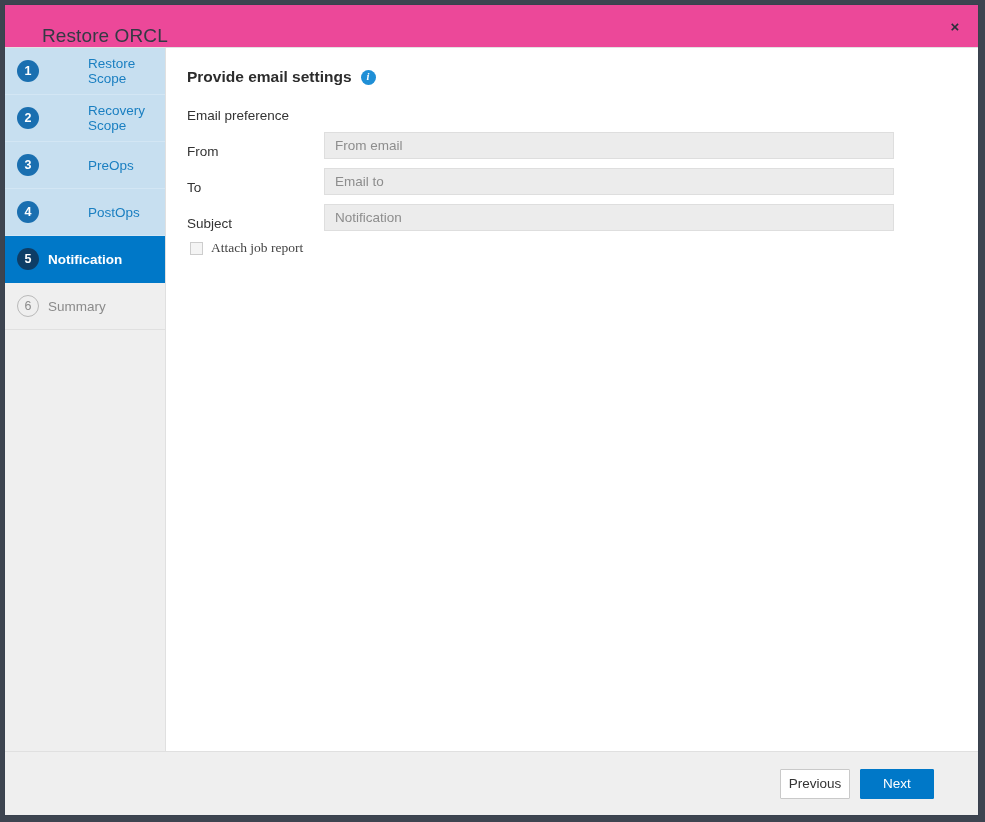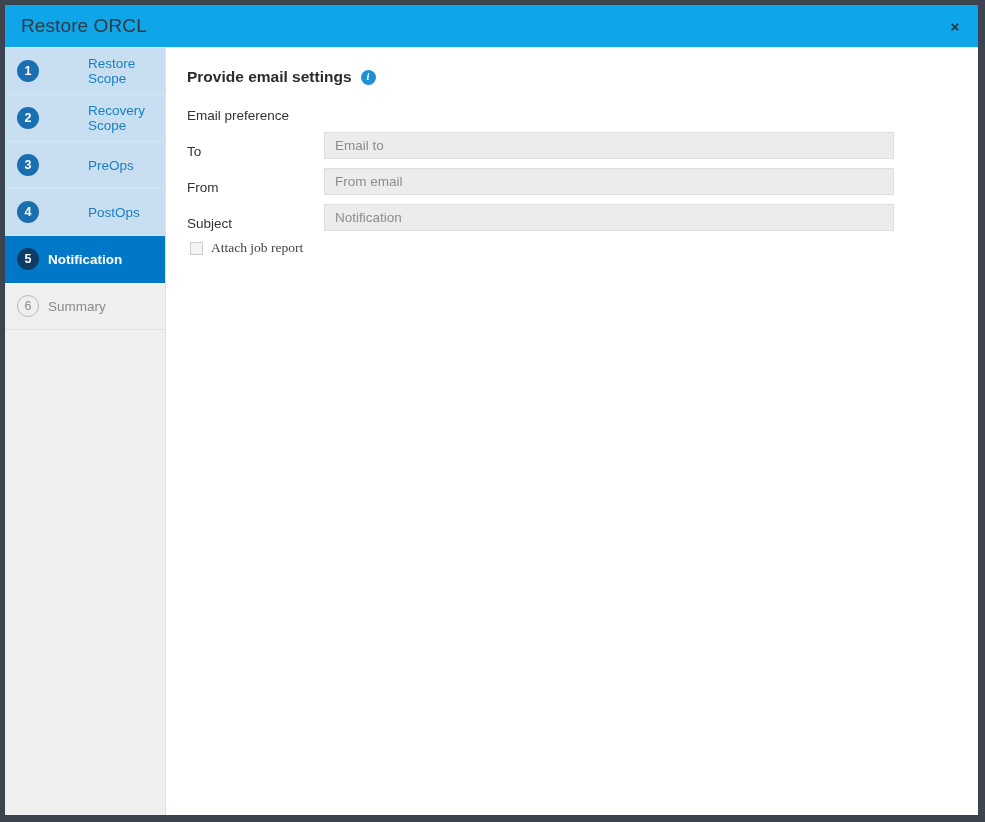--- a/index.html
+++ b/index.html
@@ -26,25 +26,26 @@
     border: 1px solid #39414e;
     box-sizing: border-box;
     display: flex;
     flex-direction: column;
   }
 
   
   .titlebar {
     height: 42px;
     min-height: 42px;
-    background: #0ea5e9;
+    background: #ec4899;
     border-bottom: 1px solid #e2e2e2;
     display: flex;
-    align-items: center;
+    align-items: flex-end;
     position: relative;
+    padding-left: 21px;
   }
   .title-text {
     font-size: 19px;
     color: #333a44;
     padding-left: 16px;
     letter-spacing: .1px;
   }
   .close-btn {
     position: absolute;
     right: 10px;
@@ -350,36 +351,40 @@
       <div class="section-head">
         <span class="section-title">Provide email settings</span>
         <span class="info-icon">i</span>
       </div>
 
       <div class="frow">
         <div class="flabel">Email preference</div>
       </div>
 
       <div class="frow">
+        <div class="flabel">From</div>
+        <input class="text-input" type="text" disabled="" placeholder="From email" style="">
+      </div>
+
+      <div class="frow">
         <div class="flabel">To</div>
         <input class="text-input" type="text" disabled="" placeholder="Email to" style="">
-      </div>
-
-      <div class="frow">
-        <div class="flabel">From</div>
-        <input class="text-input" type="text" disabled="" placeholder="From email" style="">
       </div>
 
       <div class="frow">
         <div class="flabel">Subject</div>
         <input class="text-input" type="text" disabled="" placeholder="Notification" style="">
       </div>
 
       <div class="checkrow">
         <span class="checkbox"></span>
         <span class="checklabel">Attach job report</span>
       </div>
 
     </div>
   </div>
 
+  <div class="footer">
+    <button class="btn btn-secondary">Previous</button>
+    <button class="btn btn-primary">Next</button>
+  </div>
 
 </div>
 
 </body></html>

